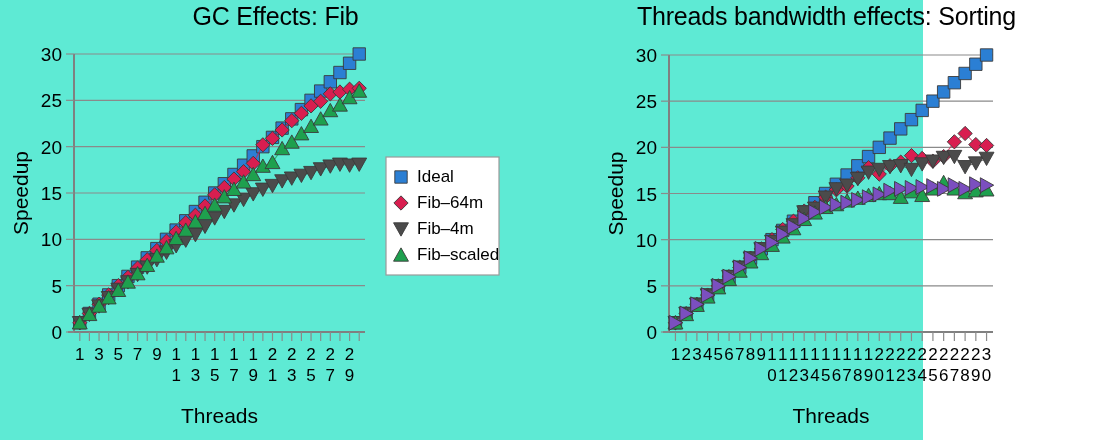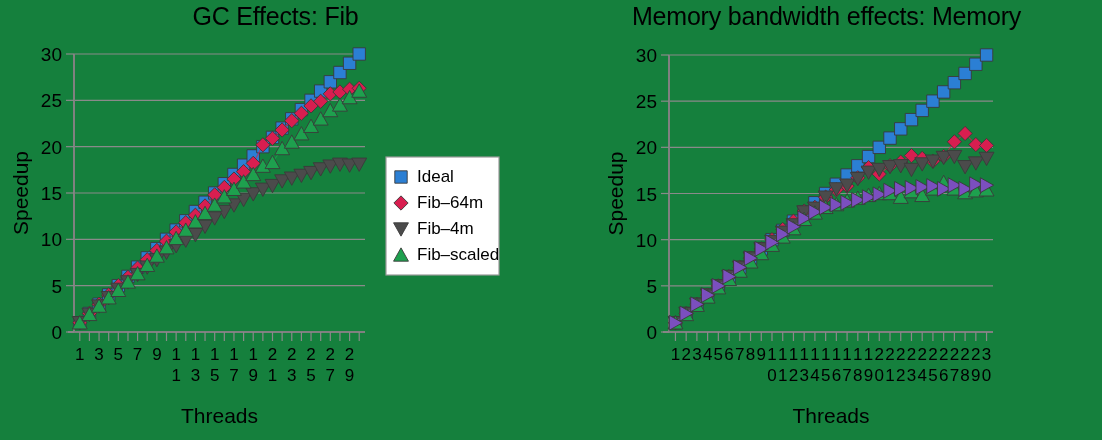--- a/index.html
+++ b/index.html
@@ -1,17 +1,17 @@
 <!DOCTYPE html>
 <html><head>
 <meta charset="utf-8">
 <style>
   html,body{margin:0;padding:0;background:#ffffff;}
   body{width:1102px;height:440px;overflow:hidden;font-family:"Liberation Sans",sans-serif;color:#000;}
-  .page{position:relative;width:1102px;height:440px;background:#15803d;}
+  .page{position:relative;width:923px;height:440px;background:#5eead4;}
   .panel{position:absolute;top:0;height:440px;}
   #panel-left{left:0;width:551px;}
   #panel-right{left:551px;width:551px;}
   .chart-title{
     position:absolute;top:2px;left:0;width:100%;
     text-align:center;font-size:25px;font-weight:400;
     font-family:"Liberation Sans",sans-serif;color:#000;
     letter-spacing:-0.2px;white-space:nowrap;
   }
   svg{display:block;}
@@ -273,21 +273,21 @@
           </g>
           <g>
             <path d="M401,247.87 L408.44,261.2 L393.56,261.2 Z" fill="#1ea04e" class="marker"></path>
             <text x="417" y="256" class="legend-label">Fib–scaled</text>
           </g>
         </g>
       </svg>
   </div>
 
   <div class="panel" id="panel-right">
-    <div class="chart-title">Memory bandwidth effects: Memory</div>
+    <div class="chart-title">Threads bandwidth effects: Sorting</div>
     <svg id="svg-right" width="551" height="440">
         <g>
           <line x1="118" y1="285.8333333333333" x2="442" y2="285.8333333333333" class="grid-line"></line>
           <line x1="118" y1="239.66666666666669" x2="442" y2="239.66666666666669" class="grid-line"></line>
           <line x1="118" y1="193.5" x2="442" y2="193.5" class="grid-line"></line>
           <line x1="118" y1="147.33333333333334" x2="442" y2="147.33333333333334" class="grid-line"></line>
           <line x1="118" y1="101.16666666666666" x2="442" y2="101.16666666666666" class="grid-line"></line>
           <line x1="118" y1="55" x2="442" y2="55" class="grid-line"></line>
         </g>
         <g>

